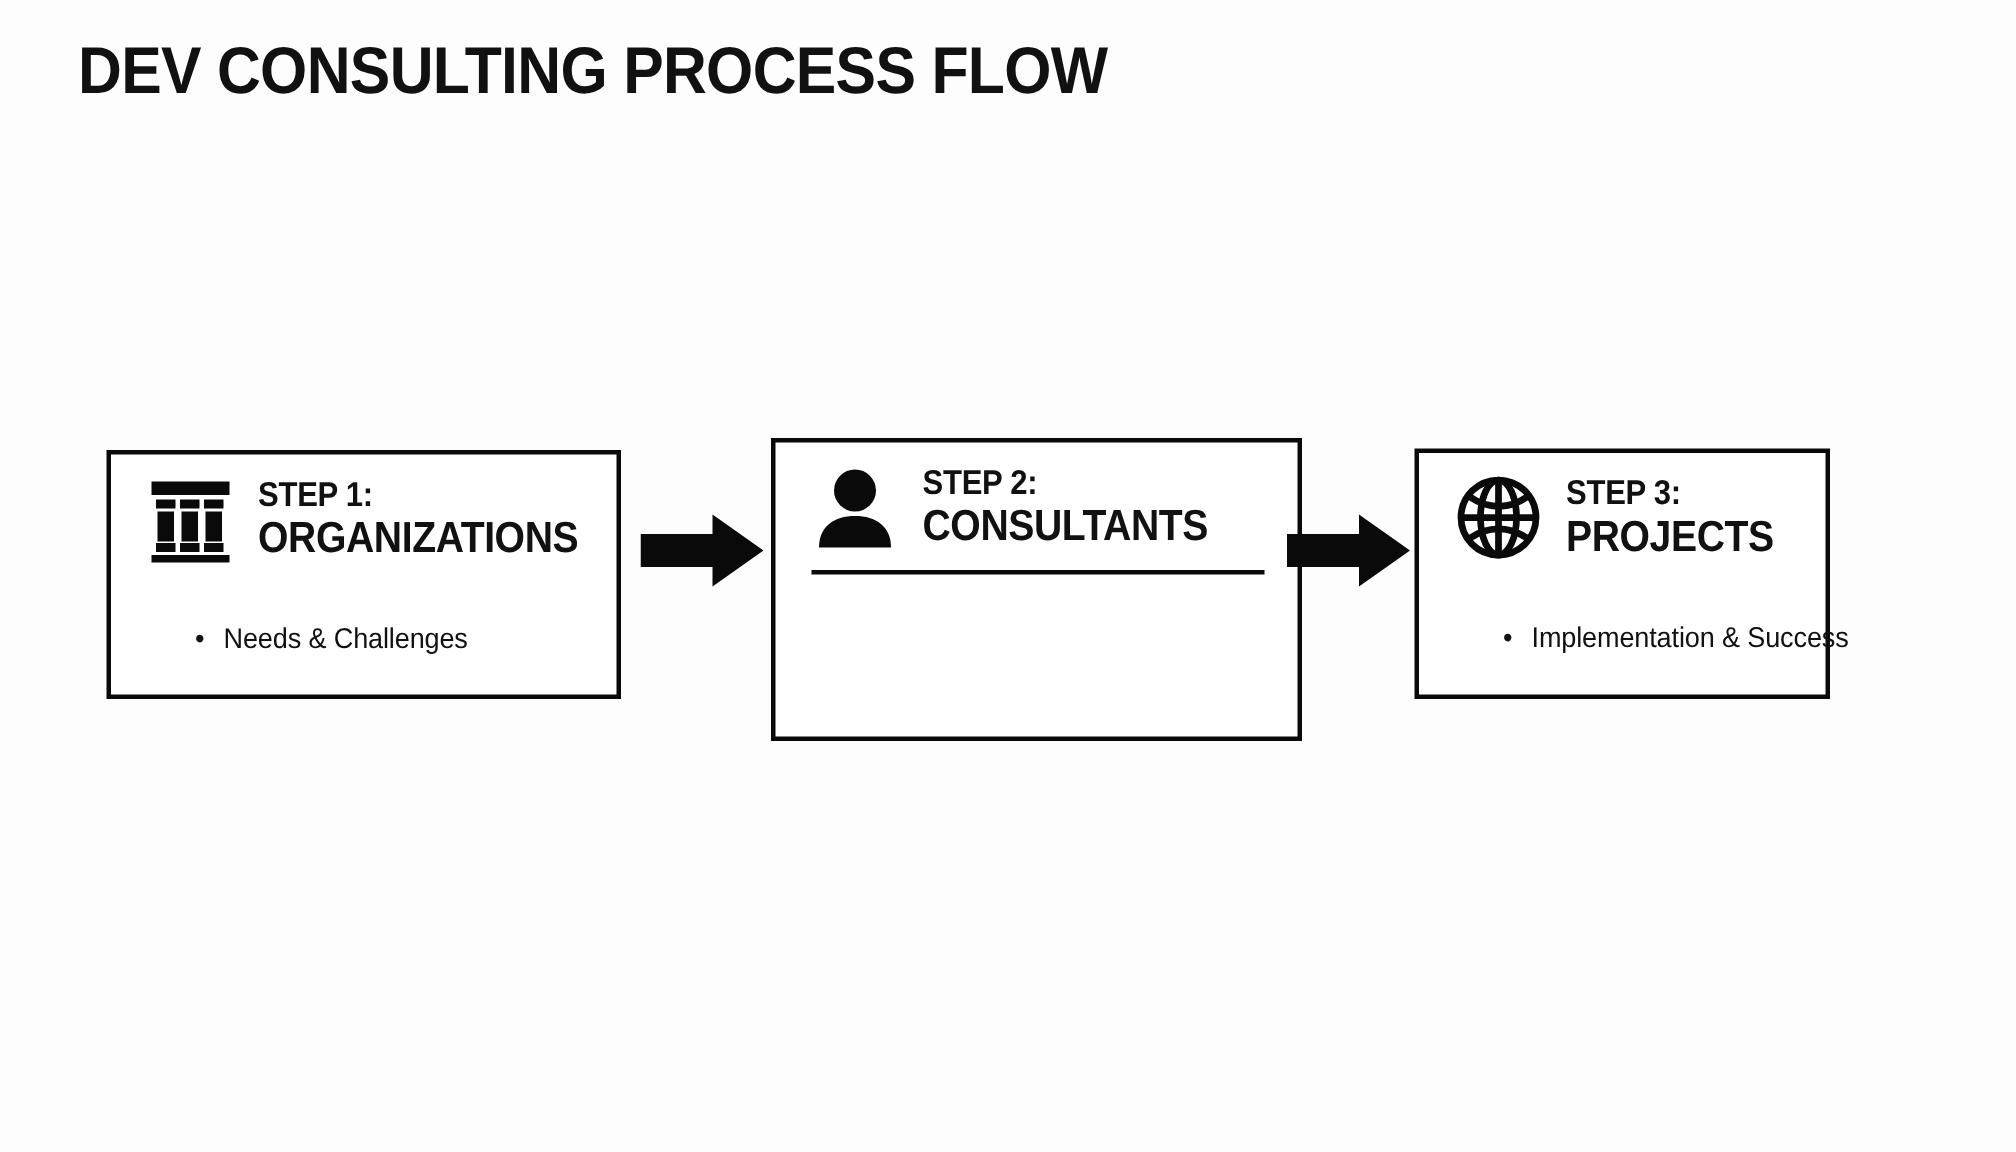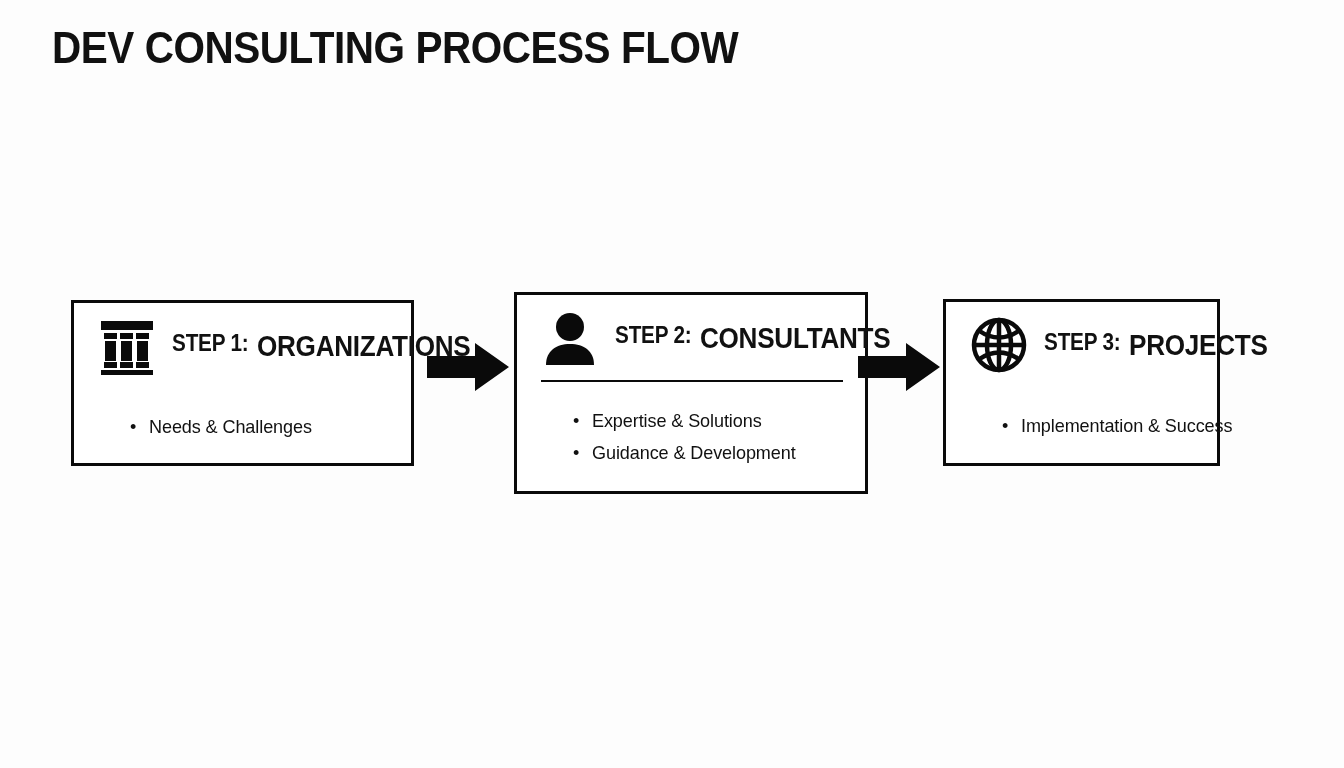--- a/index.html
+++ b/index.html
@@ -66,21 +66,21 @@
     width: 58px;
     height: 58px;
     display: flex;
     align-items: center;
     justify-content: center;
   }
   .card-icon svg { display: block; }
 
   .card-titles {
     display: flex;
-    flex-direction: row;
+    flex-direction: column;
     justify-content: center;
     line-height: 1.0;
   }
   .step-label {
     font-size: 23px;
     font-weight: bold;
     letter-spacing: -0.2px;
     transform: scaleX(0.9);
     transform-origin: left center;
     white-space: nowrap;
@@ -184,24 +184,20 @@
           <circle cx="29" cy="18" r="14" fill="#0a0a0a"></circle>
           <path d="M5 56 C5 42 15 35 29 35 C43 35 53 42 53 56 Z" fill="#0a0a0a"></path>
         </svg>
       </span>
       <span class="card-titles">
         <span class="step-label">STEP 2:</span>
         <span class="step-name">CONSULTANTS</span>
       </span>
     </div>
     <div class="divider"></div>
-    <ul class="bullets">
-      <li>Expertise &amp; Solutions</li>
-      <li>Guidance &amp; Development</li>
-    </ul>
   </div>
 
   <div class="arrow arrow-2">
     <svg width="82" height="52" viewBox="0 0 82 52" aria-hidden="true">
       <path d="M0 15 L48 15 L48 2 L82 26 L48 50 L48 37 L0 37 Z" fill="#0a0a0a"></path>
     </svg>
   </div>
 
   <div class="step-card card-3">
     <div class="card-head">

